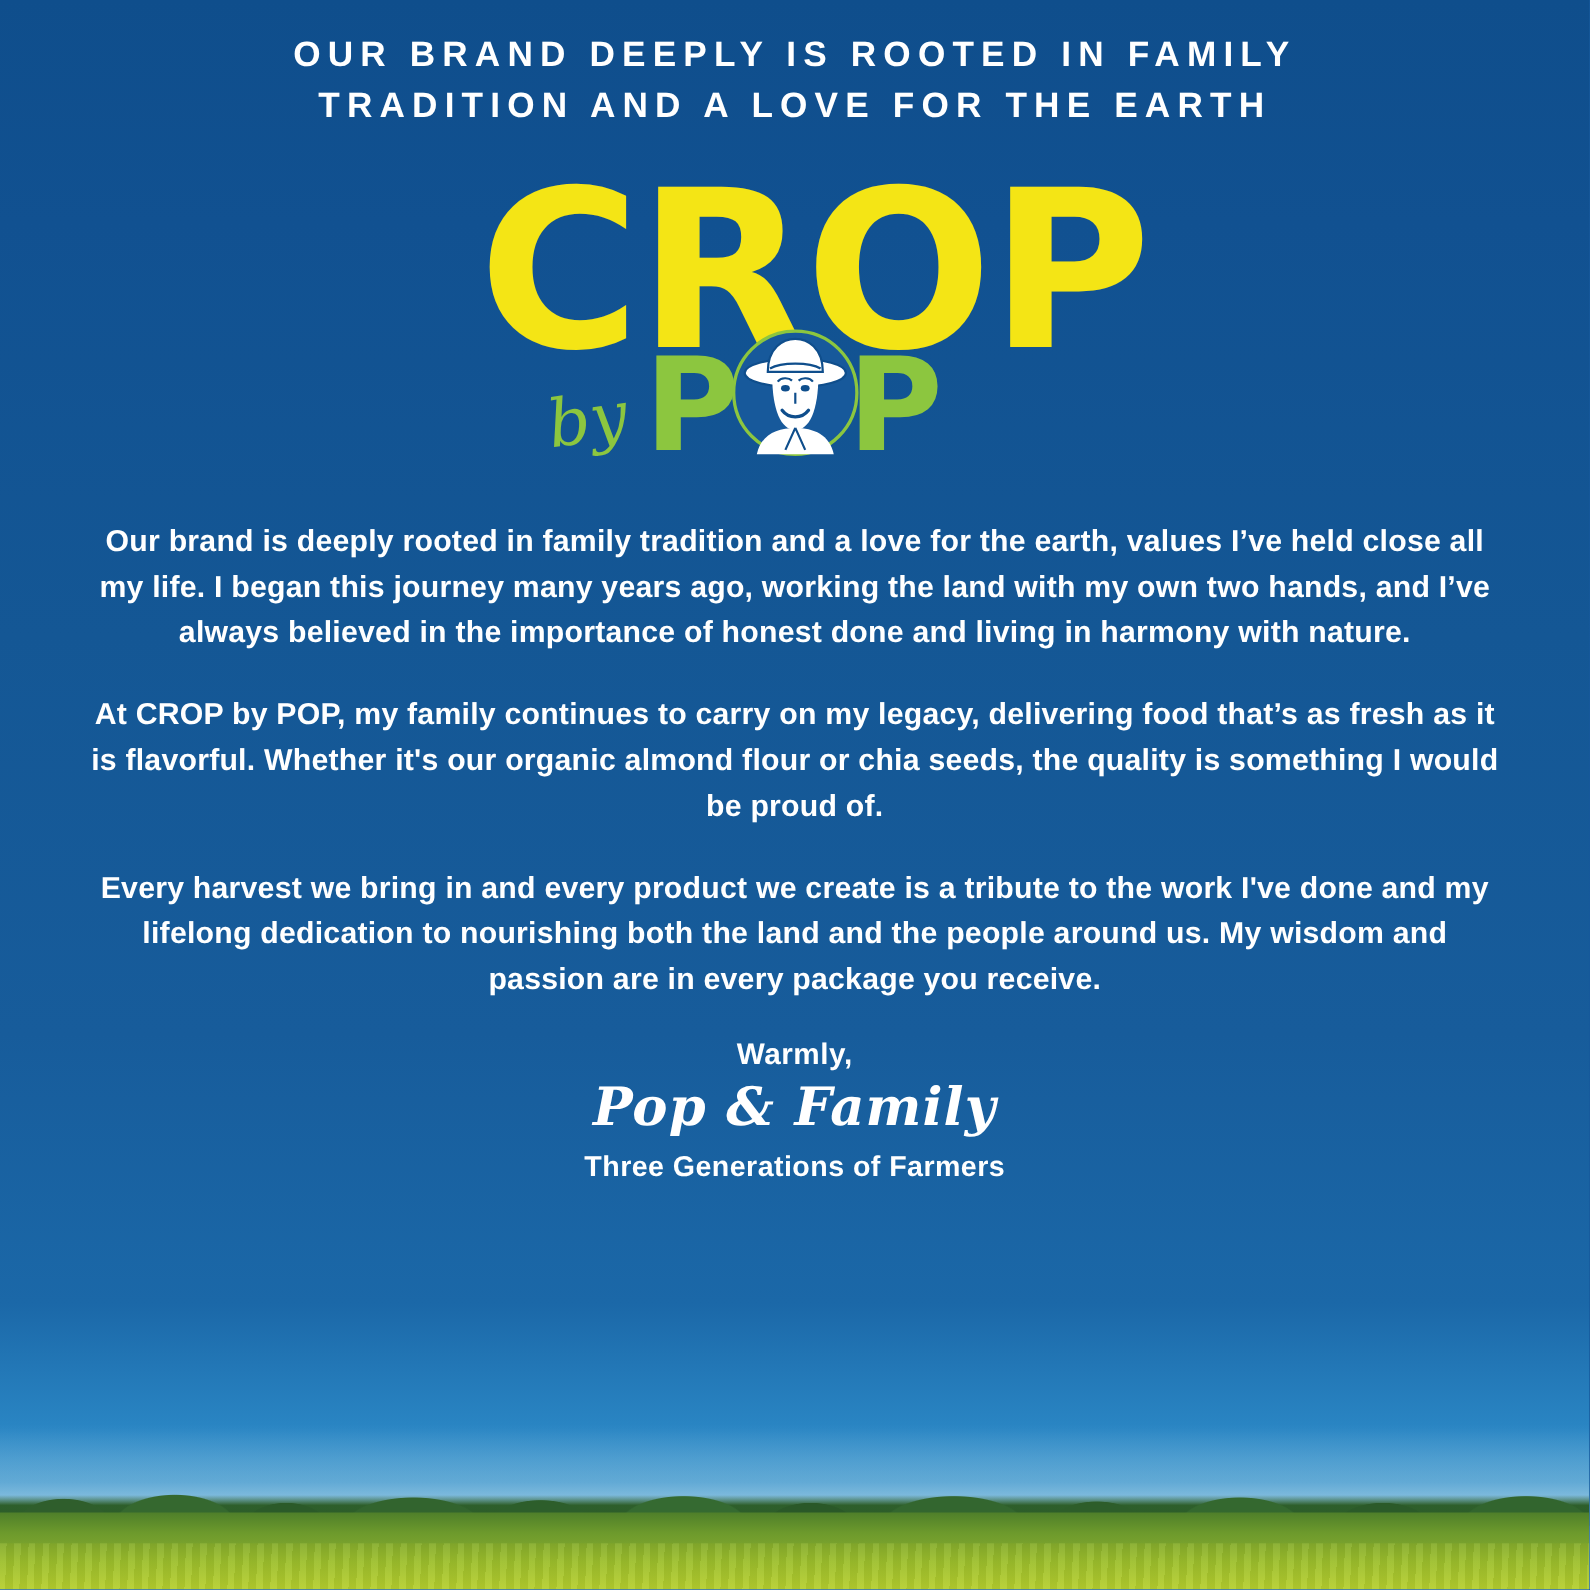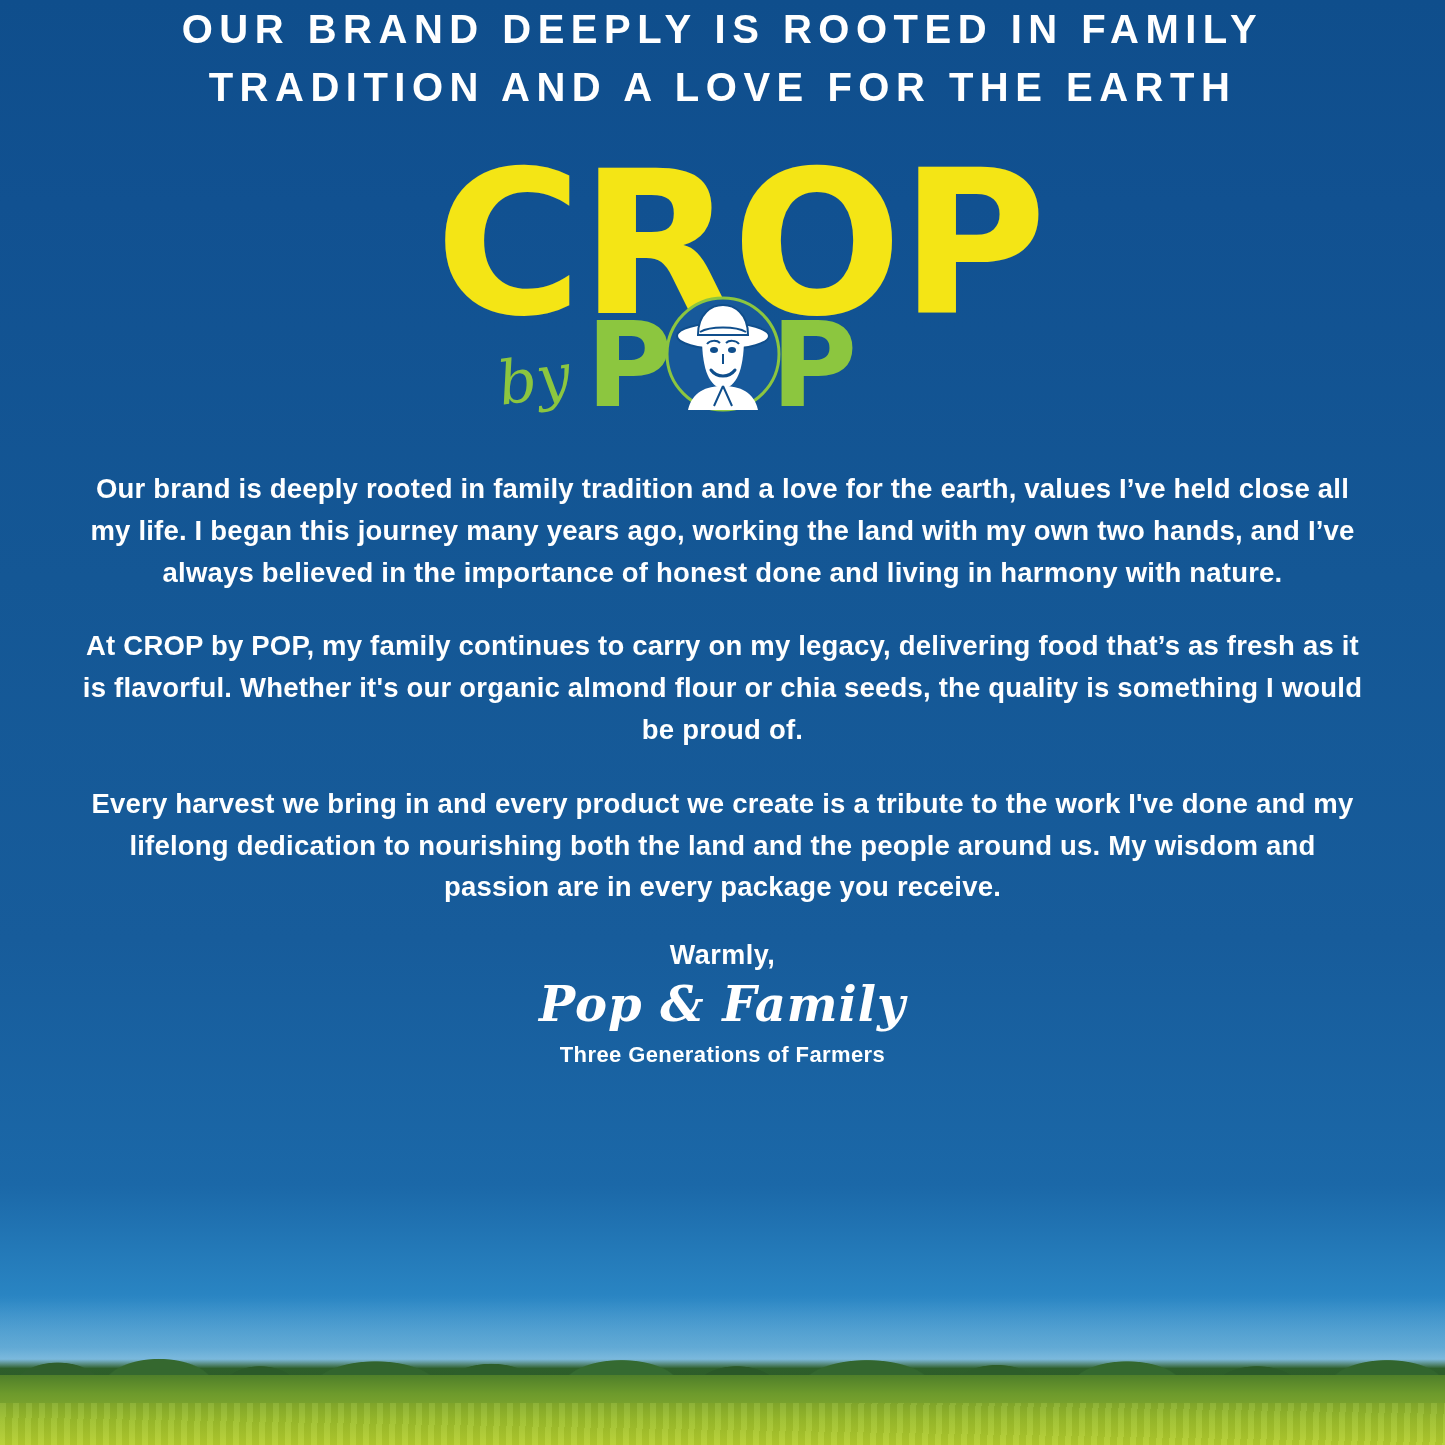--- a/index.html
+++ b/index.html
@@ -95,23 +95,24 @@
     width: 100%; height: 42px;
     background: repeating-linear-gradient(92deg,
       rgba(255,255,255,0.06) 0 6px,
       rgba(0,0,0,0.05) 6px 13px);
   }
 
   
   .headline {
     position: relative;
     z-index: 3;
+    padding-top: 26px;
     text-align: center;
     color: #ffffff;
-    font-size: 40px;
+    font-size: 32px;
     font-weight: bold;
     letter-spacing: 6.5px;
     line-height: 1.45;
     text-transform: uppercase;
   }
   .headline-line { display: block; }
 
   
   .logo-block {
     position: relative;
@@ -197,21 +198,21 @@
   .sign-name {
     font-family: "DejaVu Serif", serif;
     font-style: italic;
     font-weight: bold;
     font-size: 48px;
     line-height: 1.15;
     margin-top: 6px;
     letter-spacing: 1px;
   }
   .sign-sub {
-    font-size: 22px;
+    font-size: 26px;
     font-weight: bold;
     margin-top: 10px;
     letter-spacing: 0.4px;
   }
 </style>
 </head>
 <body>
 
 <div class="poster">
 

